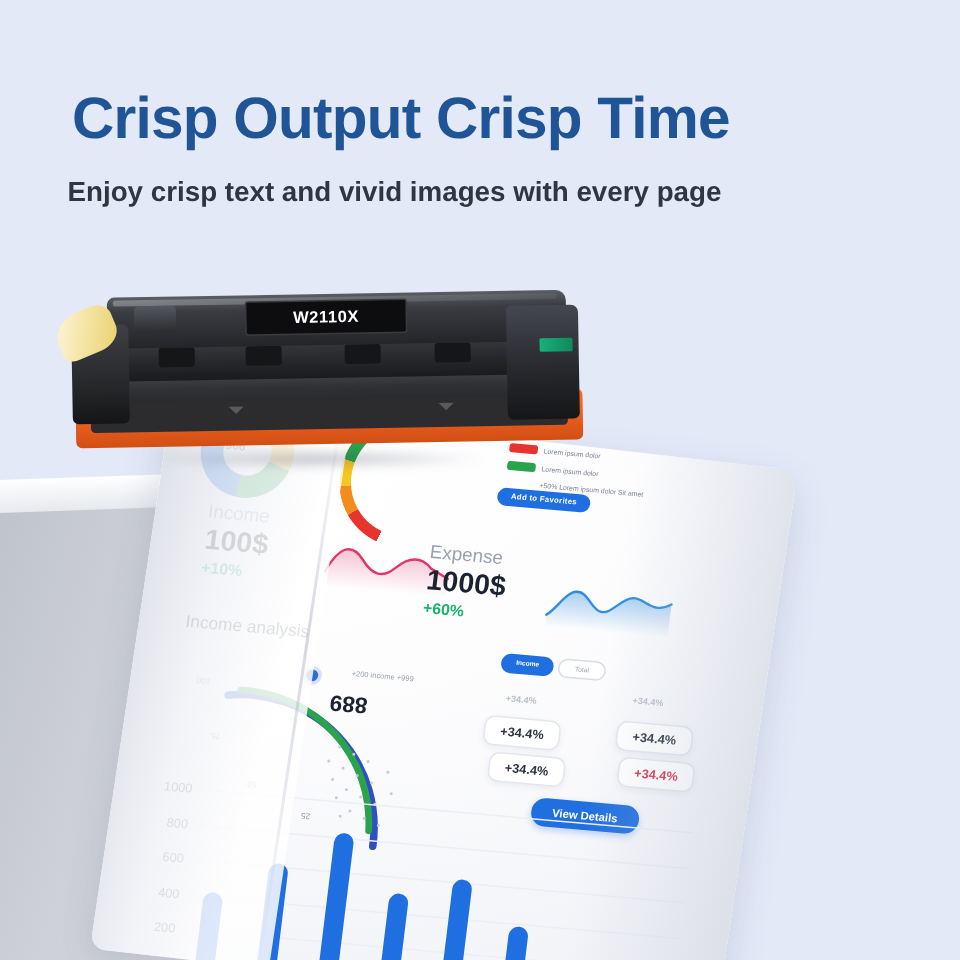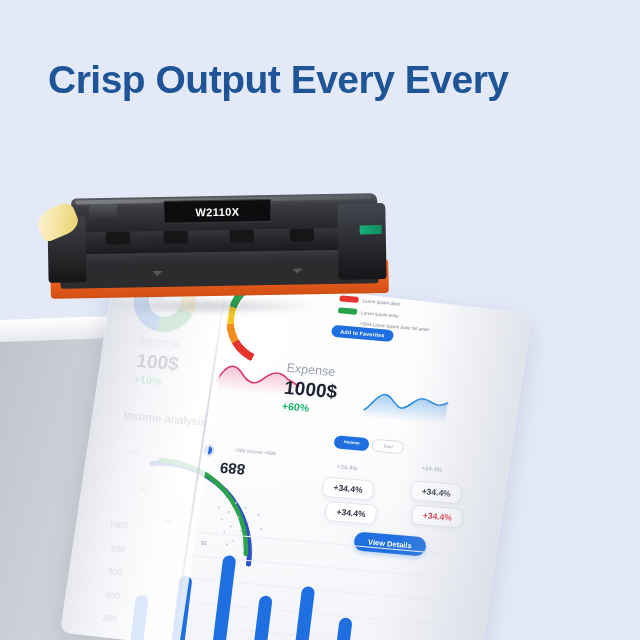--- a/index.html
+++ b/index.html
@@ -560,21 +560,22 @@
     height: 16px;
     background: radial-gradient(50% 60% at 50% 50%, rgba(60,66,88,0.30), rgba(60,66,88,0) 72%);
     filter: blur(3px);
   }
 </style>
 </head>
 <body>
 
 <div id="stage">
 
-  <div class="headline">Crisp Output Every Every</div>
+  <div class="headline">Crisp Output Crisp Time</div>
+  <div class="subhead">Enjoy crisp text and vivid images with every page</div>
 
   <div class="printer-left"></div>
   <div class="printer-left-sheen"></div>
   <div class="printer-right-top"></div>
   <div class="printer-right"></div>
   <div class="printer-tail"></div>
 
   <div class="page">
     <div class="page-inner">
 

